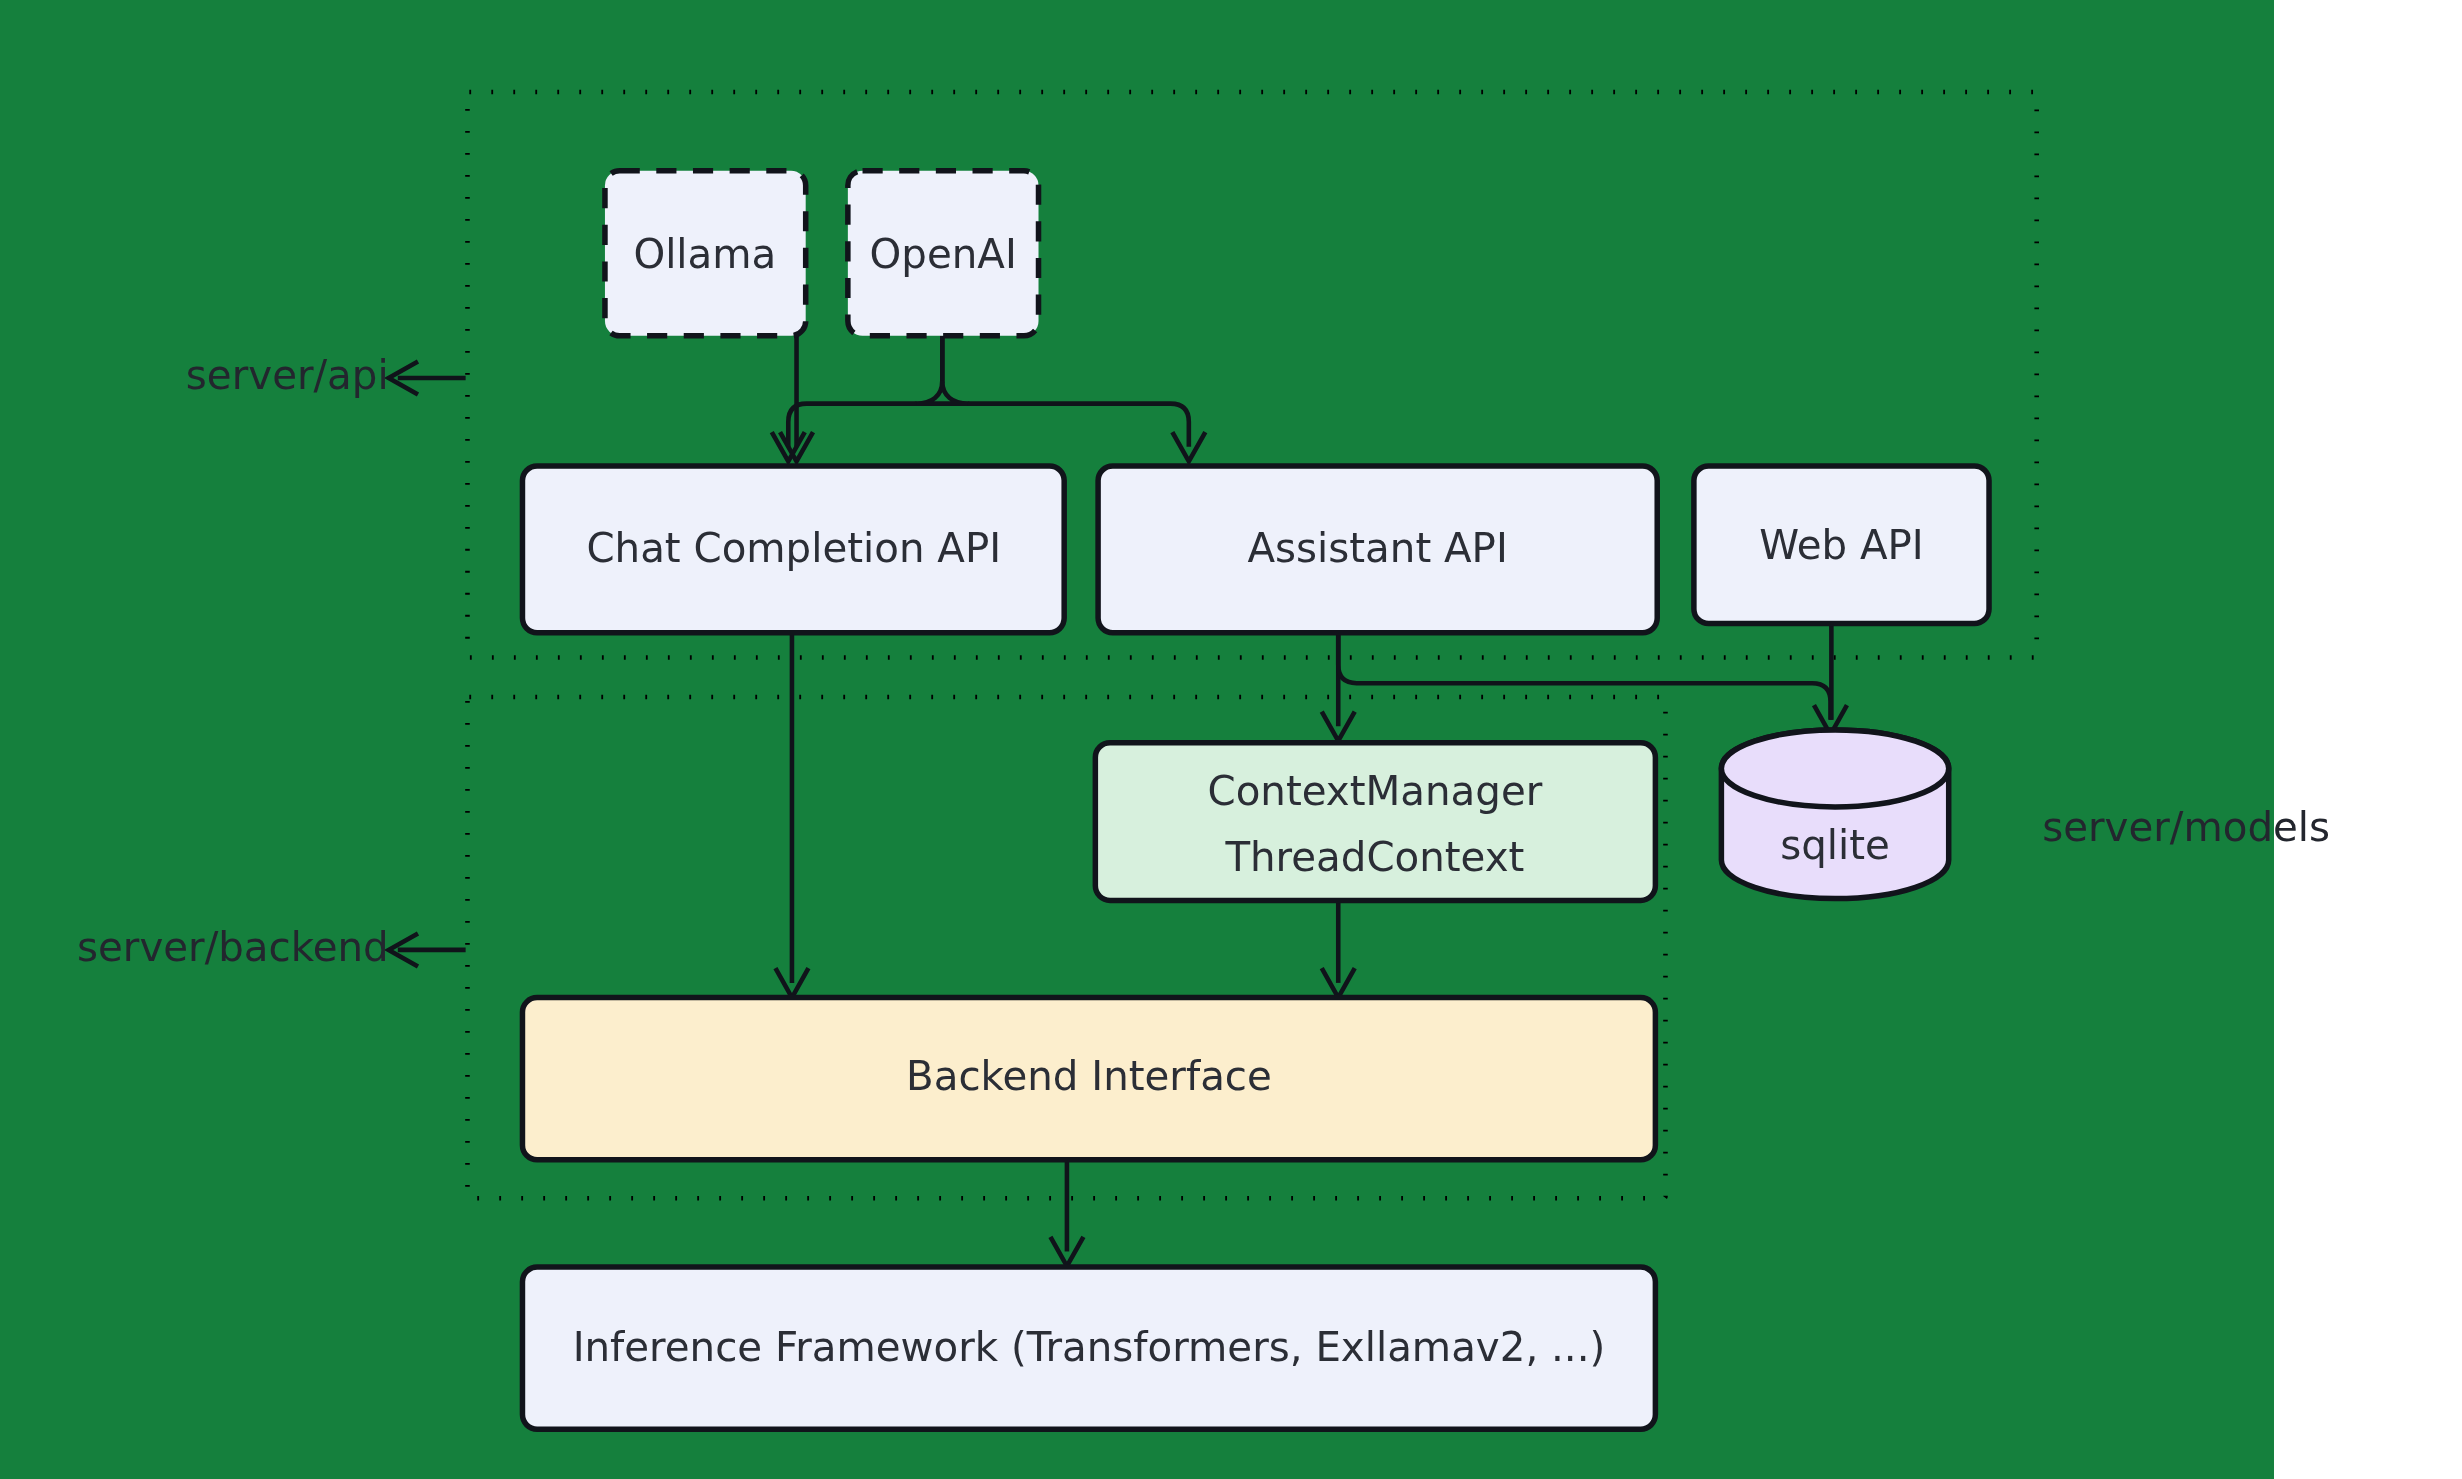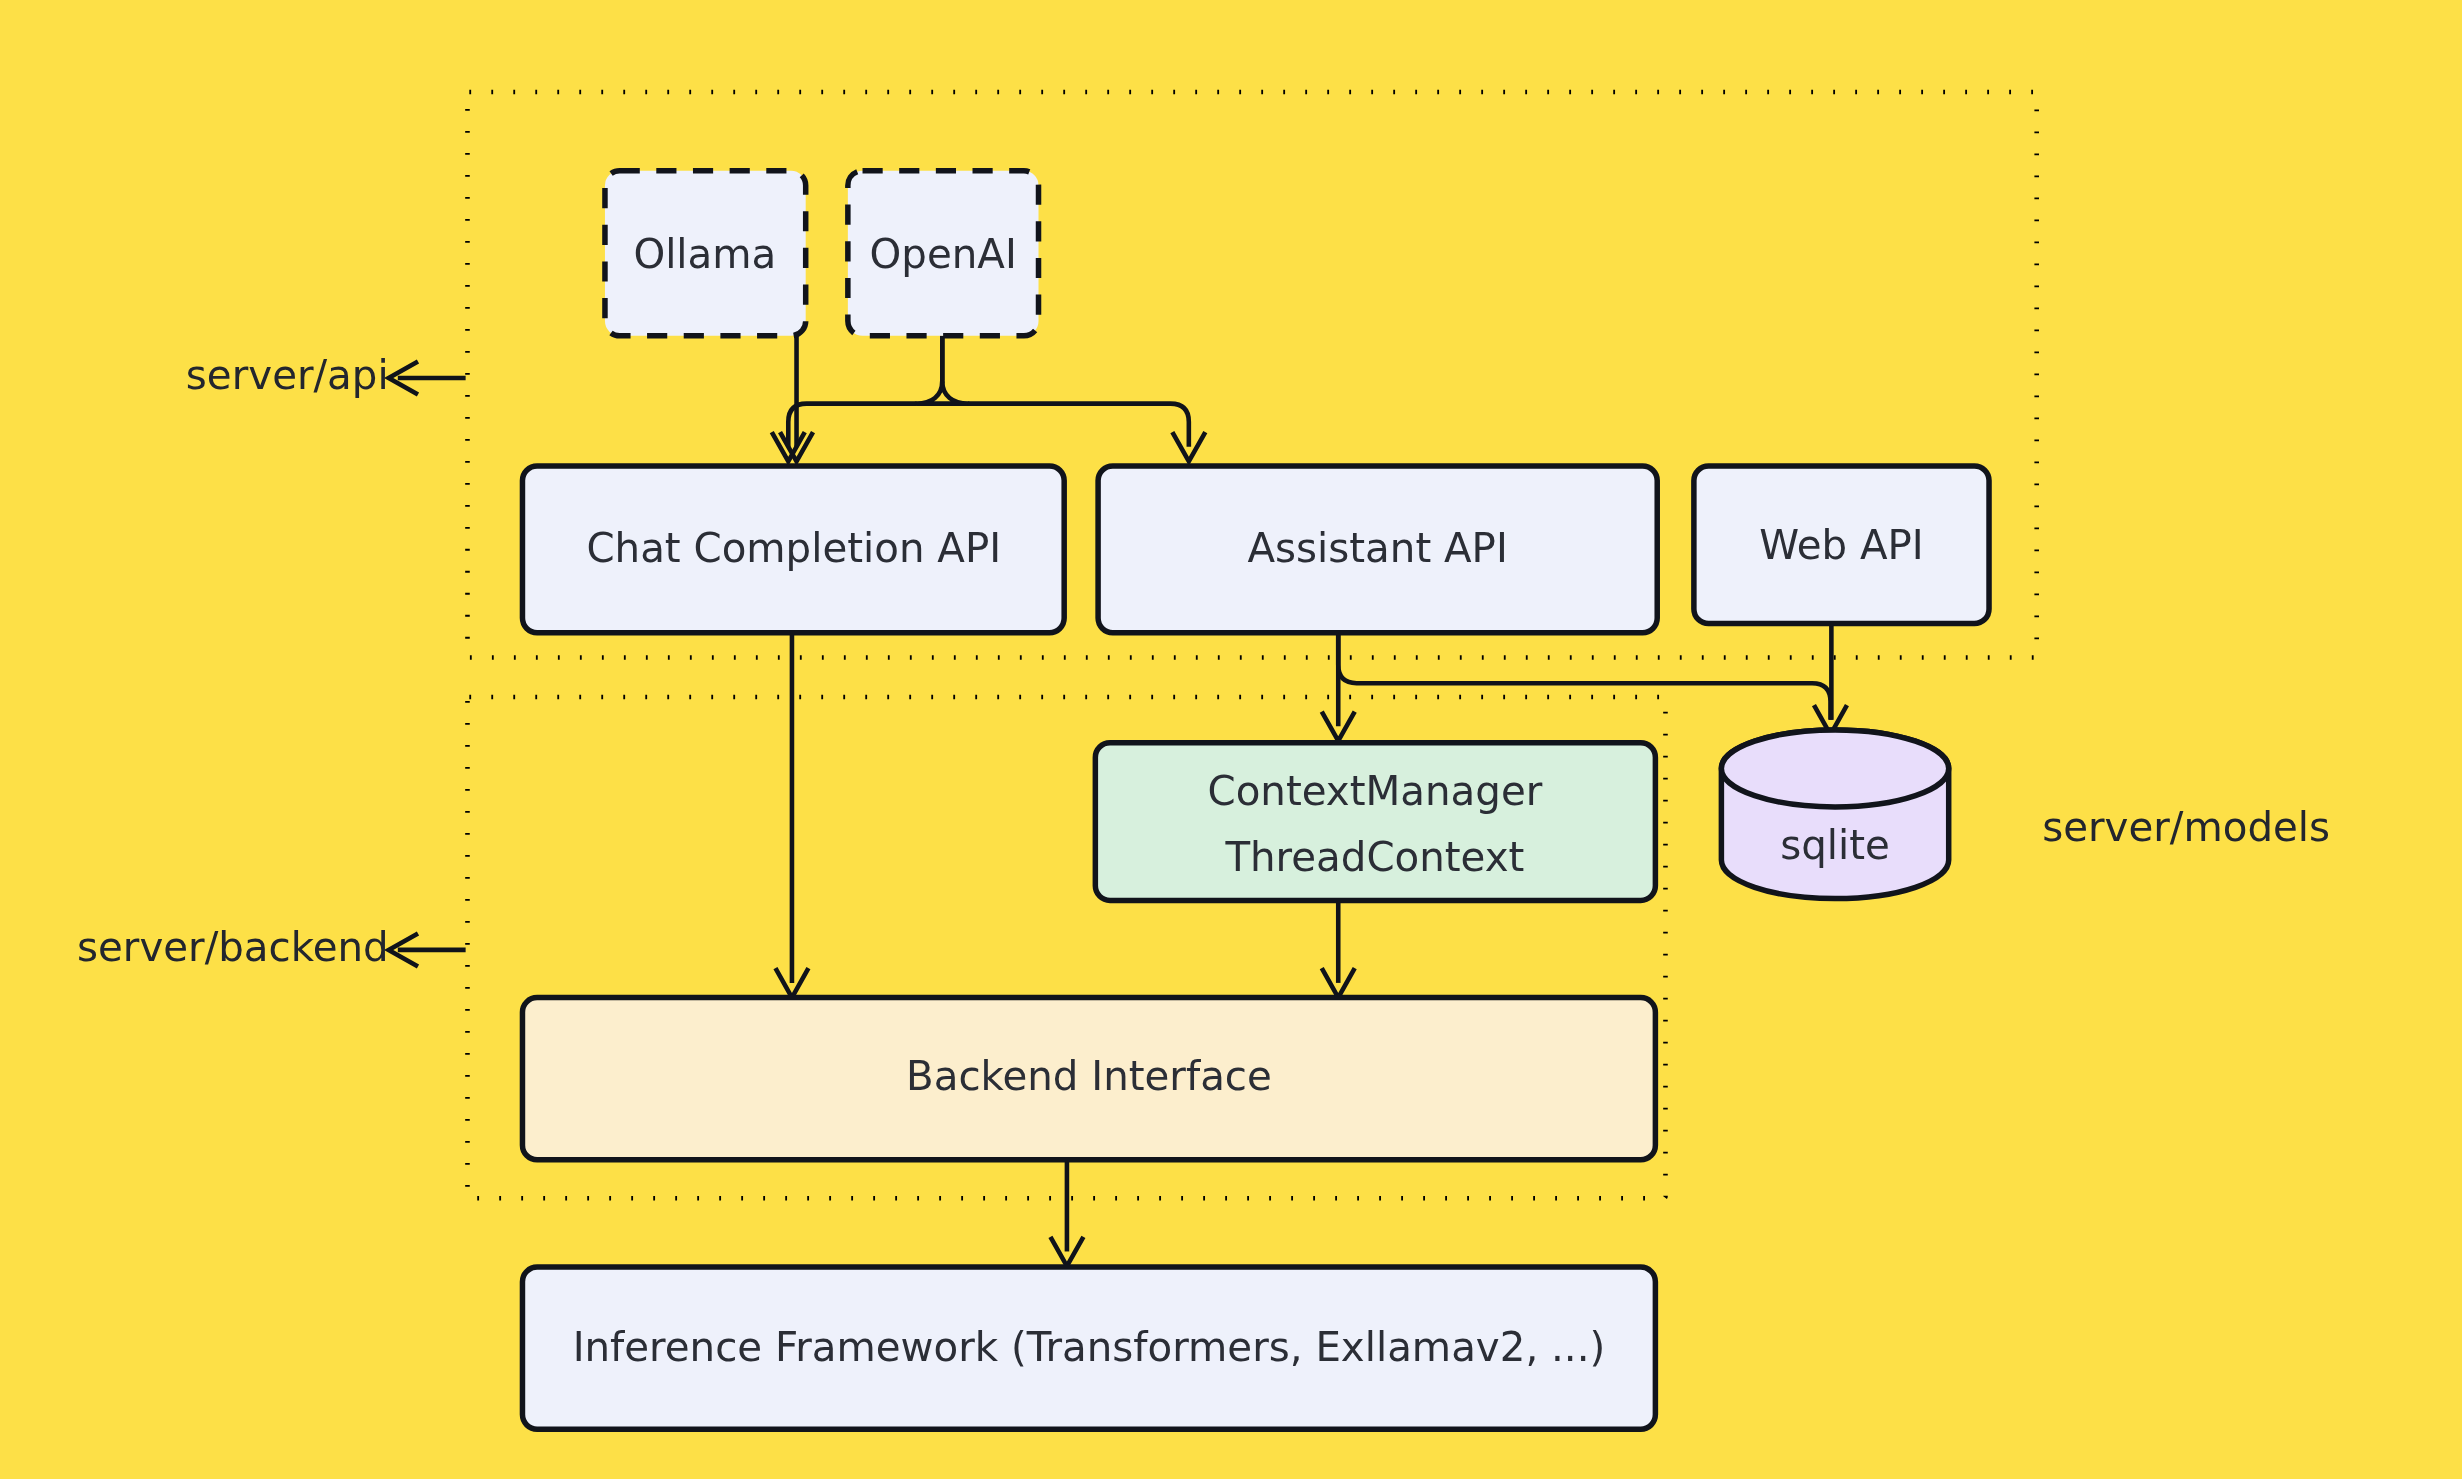--- a/index.html
+++ b/index.html
@@ -9,23 +9,23 @@
     background: #ffffff;
   }
   body {
     width: 2462px;
     height: 1480px;
     font-family: "DejaVu Sans", "Liberation Sans", sans-serif;
     overflow: hidden;
   }
   #diagram-root {
     position: relative;
-    width: 2462px;
+    width: 2274px;
     height: 1480px;
-    background: #fde047;
+    background: #15803d;
   }
   svg#diagram-svg {
     position: absolute;
     top: 0;
     left: 0;
     width: 2462px;
     height: 1480px;
     display: block;
   }
   .node-label {

